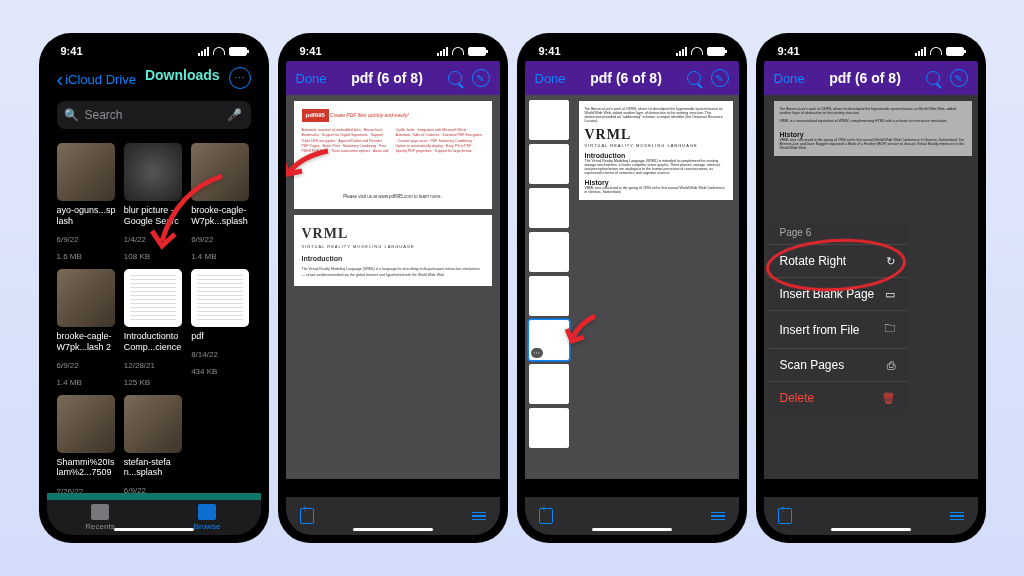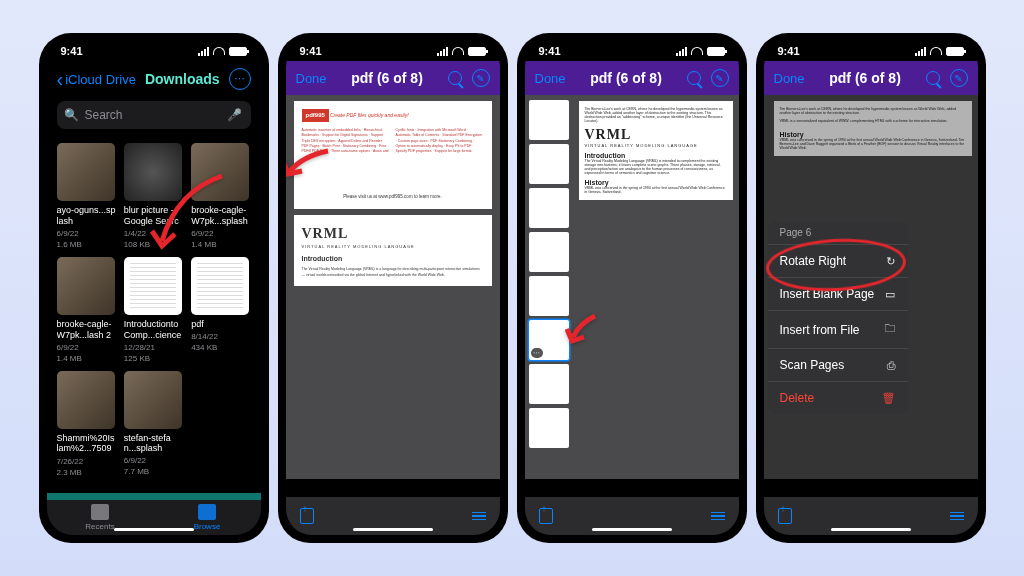--- a/index.html
+++ b/index.html
@@ -8,36 +8,36 @@
 .screen{width:100%;height:100%;background:#000;border-radius:26px;overflow:hidden;position:relative}
 .status-bar{height:20px;display:flex;justify-content:space-between;align-items:center;padding:0 14px;color:#fff;font-size:11px;font-weight:600}
 .status-icons{display:flex;gap:4px;align-items:center}
 .bars{display:flex;gap:1px;align-items:flex-end}
 .bars span{width:2px;background:#fff;display:block}
 .bars span:nth-child(1){height:3px}.bars span:nth-child(2){height:5px}.bars span:nth-child(3){height:7px}.bars span:nth-child(4){height:9px}
 .wifi{width:12px;height:8px;border:1px solid #fff;border-bottom:none;border-radius:8px 8px 0 0}
 .batt{width:18px;height:9px;border:1px solid #fff;border-radius:2px;position:relative}
 .batt::after{content:"";position:absolute;right:-3px;top:2px;width:2px;height:3px;background:#fff}
 .batt-fill{width:100%;height:100%;background:#fff}
-.nav{display:flex;align-items:center;justify-content:space-between;padding:6px 10px;height:36px}
+.nav{display:flex;justify-content:space-between;padding:6px 10px;height:36px}
 .back{color:#0a84ff;font-size:13px;display:flex;align-items:center}
 .back::before{content:"‹";font-size:20px;margin-right:2px}
 .title{color:#5eead4;font-size:14px;font-weight:600}
 .more{width:22px;height:22px;border:1.5px solid #0a84ff;border-radius:50%;color:#0a84ff;text-align:center;font-size:11px;line-height:19px}
 .search{margin:4px 10px;background:#1c1c1e;border-radius:8px;height:28px;display:flex;align-items:center;padding:0 8px;color:#8e8e93;font-size:12px;gap:5px}
 .mic{margin-left:auto}
 .grid{display:grid;grid-template-columns:repeat(3,1fr);gap:8px;padding:10px;overflow-y:auto}
 .file{display:flex;flex-direction:column}
 .thumb{width:58px;height:58px;background:#3a3a3c;border-radius:5px;margin-bottom:4px;position:relative;overflow:hidden}
 .thumb.img{background:linear-gradient(135deg,#7a6a58,#3e3428)}
 .thumb.doc{background:#fff}
 .thumb.doc::after{content:"";position:absolute;inset:6px;background:repeating-linear-gradient(#ddd 0 1px,transparent 1px 4px)}
 .thumb.blur{background:radial-gradient(circle,#555,#222)}
 .fname{color:#fff;font-size:9px;line-height:1.2;word-break:break-all;max-height:22px;overflow:hidden}
-.fmeta{color:#8e8e93;font-size:8px;margin-top:2px}
+.fmeta{color:#8e8e93;font-size:8px;margin-top:8px}
 .tabbar{position:absolute;bottom:0;left:0;right:0;height:42px;background:#1c1c1e;display:flex;border-top:7px solid #0f766e}
 .tab{flex:1;display:flex;flex-direction:column;align-items:center;justify-content:center;color:#8e8e93;font-size:8px;gap:2px}
 .tab.active{color:#0a84ff}
 .tab-icon{width:18px;height:16px;background:currentColor;border-radius:2px;opacity:.8}
 .tab.active .tab-icon{background:#0a84ff}
 .home-ind{position:absolute;bottom:4px;left:50%;transform:translateX(-50%);width:80px;height:3px;background:#fff;border-radius:2px}
 .nav2{display:flex;align-items:center;justify-content:space-between;padding:8px 10px;background:#4c1d95}
 .done{color:#0a84ff;font-size:13px}
 .nav2 .title{color:#fff}
 .nav-icons{display:flex;gap:10px;align-items:center}

